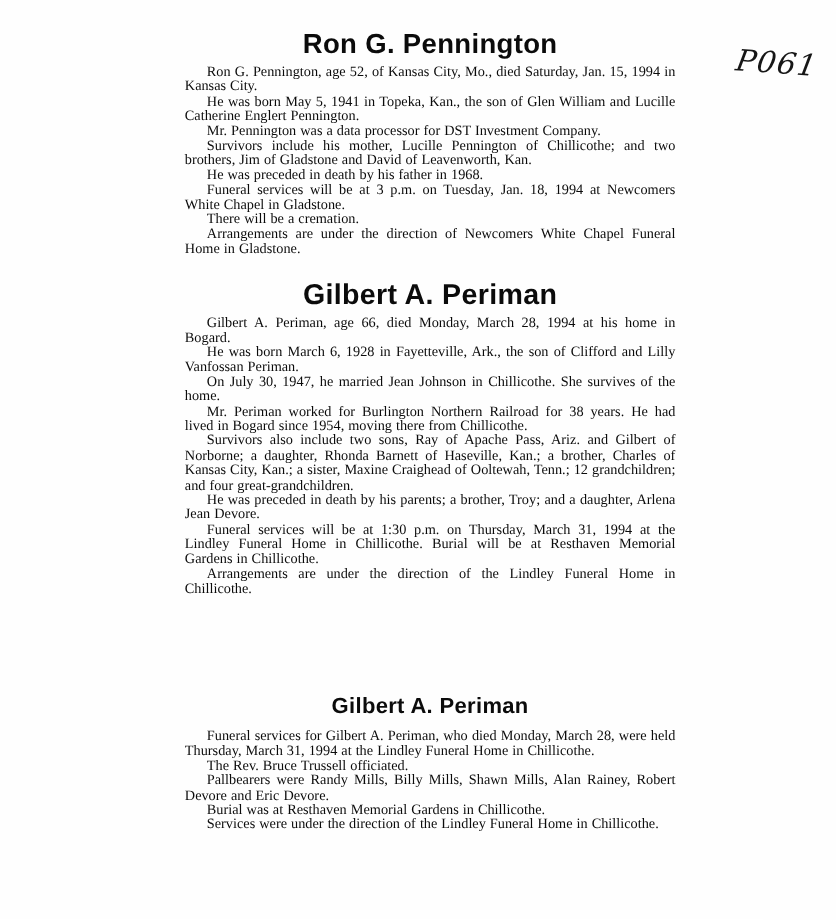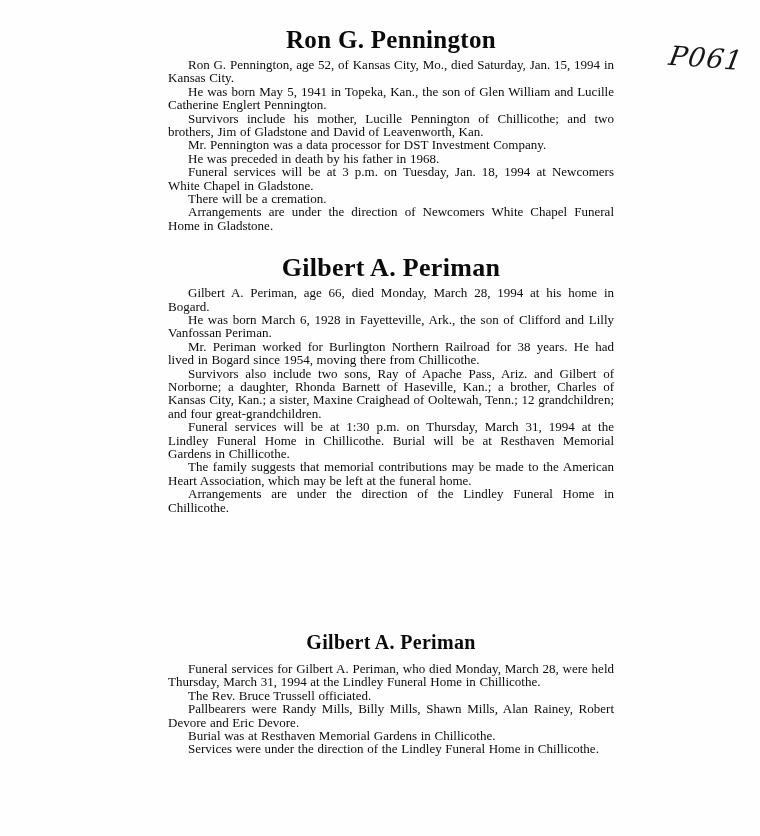--- a/index.html
+++ b/index.html
@@ -21,21 +21,21 @@
     width: 446px;
     font-family: "Liberation Serif", serif;
     font-size: 13px;
     line-height: 13.4px;
     color: #0b0b0b;
   }
   .obit-1 { top: 25px; }
   .obit-2 { top: 252px; }
   .obit-3 { top: 630px; }
   .obit-title {
-    font-family: Liberation Serif, serif;
+    font-family: Liberation Sans, sans-serif;
     font-weight: 700;
     text-align: center;
     margin: 0 0 3px 0;
     letter-spacing: 0.3px;
     line-height: 1.2;
   }
   .title-lg  { font-size: 25px; }
   .title-xl  { font-size: 26px; }
   .title-sm  { font-size: 20px; margin-bottom: 8px; }
   .obit p {
@@ -61,36 +61,37 @@
 <body>
 
 <div class="scan-page">
 
   <div class="hand-annotation">P061</div>
 
   <section class="obit obit-1">
     <h1 class="obit-title title-lg">Ron G. Pennington</h1>
     <p>Ron G. Pennington, age 52, of Kansas City, Mo., died Saturday, Jan. 15, 1994 in Kansas City.</p>
     <p>He was born May 5, 1941 in Topeka, Kan., the son of Glen William and Lucille Catherine Englert Pennington.</p>
+    <p>Mr. Pennington was a data processor for DST Investment Company.</p>
     <p>Survivors include his mother, Lucille Pennington of Chillicothe; and two brothers, Jim of Gladstone and David of Leavenworth, Kan.</p>
-    <p>Mr. Pennington was a data processor for DST Investment Company.</p>
     <p>He was preceded in death by his father in 1968.</p>
     <p>Funeral services will be at 3 p.m. on Tuesday, Jan. 18, 1994 at Newcomers White Chapel in Gladstone.</p>
     <p>There will be a cremation.</p>
     <p>Arrangements are under the direction of Newcomers White Chapel Funeral Home in Gladstone.</p>
   </section>
 
   <section class="obit obit-2">
     <h1 class="obit-title title-xl">Gilbert A. Periman</h1>
     <p>Gilbert A. Periman, age 66, died Monday, March 28, 1994 at his home in Bogard.</p>
     <p>He was born March 6, 1928 in Fayetteville, Ark., the son of Clifford and Lilly Vanfossan Periman.</p>
+    <p>On July 30, 1947, he married Jean Johnson in Chillicothe. She survives of the home.</p>
     <p>Mr. Periman worked for Burlington Northern Railroad for 38 years. He had lived in Bogard since 1954, moving there from Chillicothe.</p>
     <p>Survivors also include two sons, Ray of Apache Pass, Ariz. and Gilbert of Norborne; a daughter, Rhonda Barnett of Haseville, Kan.; a brother, Charles of Kansas City, Kan.; a sister, Maxine Craighead of Ooltewah, Tenn.; 12 grandchildren; and four great-grandchildren.</p>
+    <p>He was preceded in death by his parents; a brother, Troy; and a daughter, Arlena Jean Devore.</p>
     <p>Funeral services will be at 1:30 p.m. on Thursday, March 31, 1994 at the Lindley Funeral Home in Chillicothe. Burial will be at Resthaven Memorial Gardens in Chillicothe.</p>
-    <p>The family suggests that memorial contributions may be made to the American Heart Association, which may be left at the funeral home.</p>
     <p>Arrangements are under the direction of the Lindley Funeral Home in Chillicothe.</p>
   </section>
 
   <section class="obit obit-3">
     <h1 class="obit-title title-sm">Gilbert A. Periman</h1>
     <p>Funeral services for Gilbert A. Periman, who died Monday, March 28, were held Thursday, March 31, 1994 at the Lindley Funeral Home in Chillicothe.</p>
     <p>The Rev. Bruce Trussell officiated.</p>
     <p>Pallbearers were Randy Mills, Billy Mills, Shawn Mills, Alan Rainey, Robert Devore and Eric Devore.</p>
     <p>Burial was at Resthaven Memorial Gardens in Chillicothe.</p>
     <p>Services were under the direction of the Lindley Funeral Home in Chillicothe.</p>

